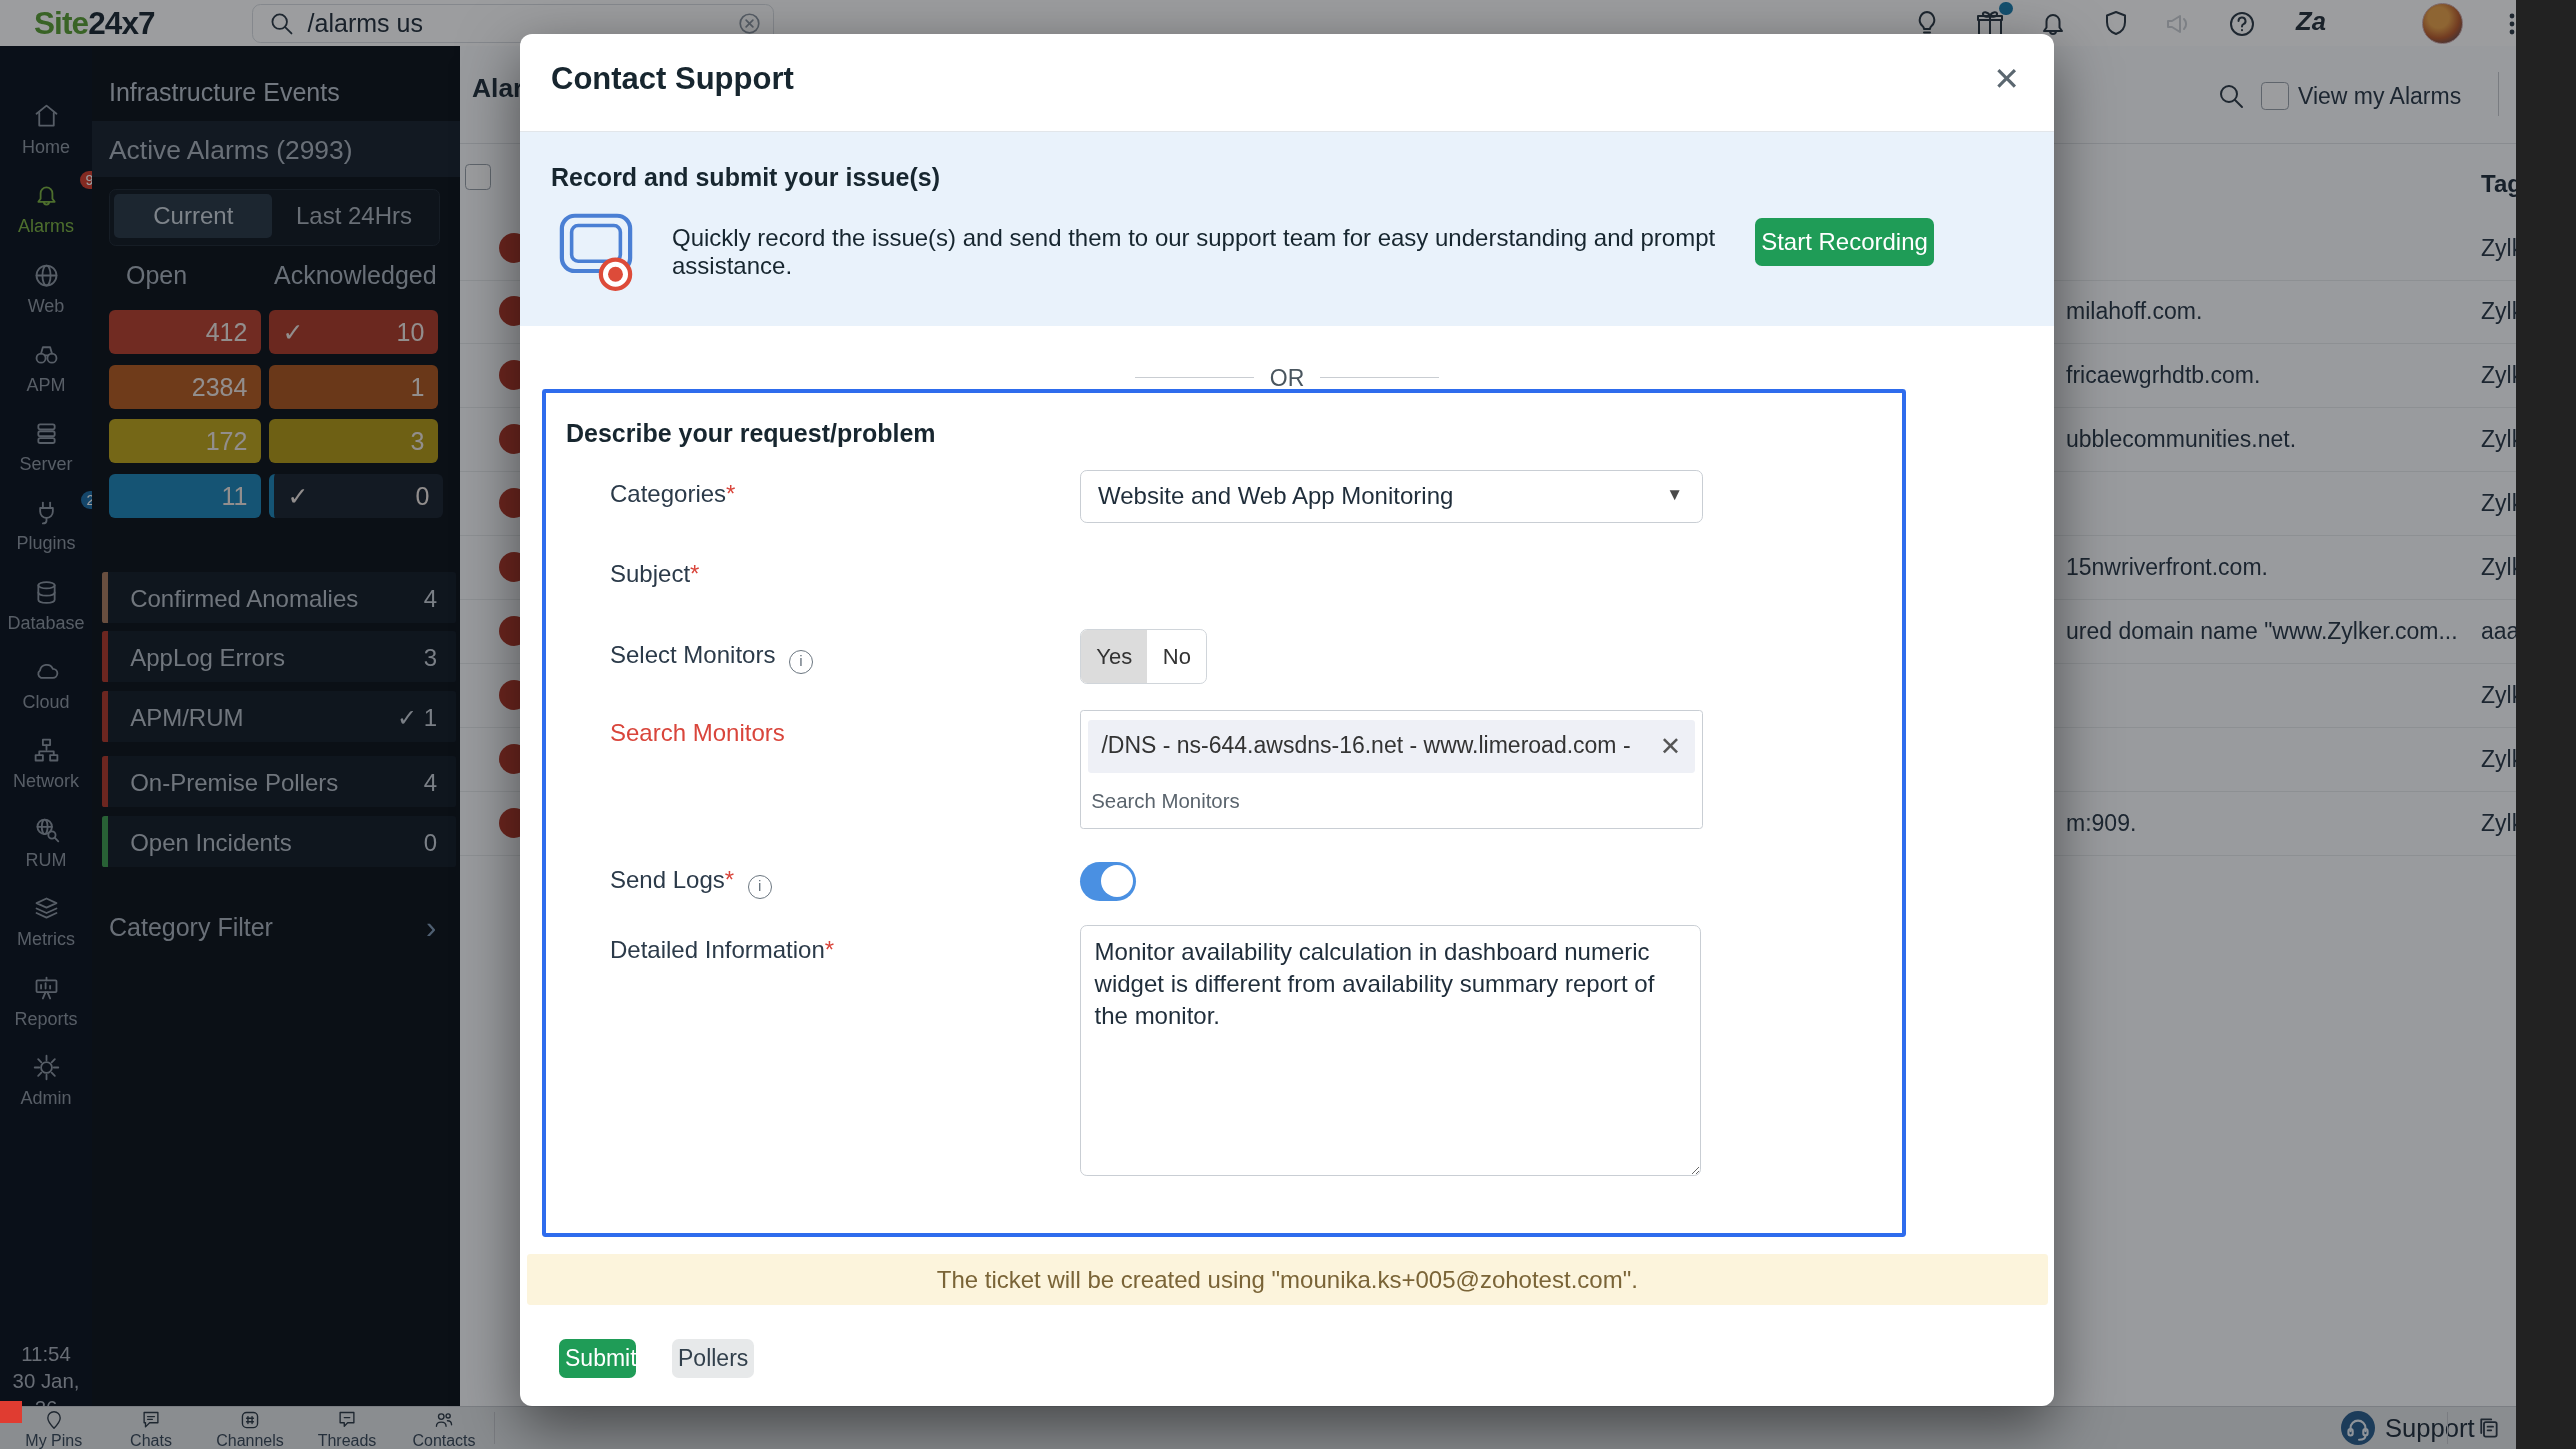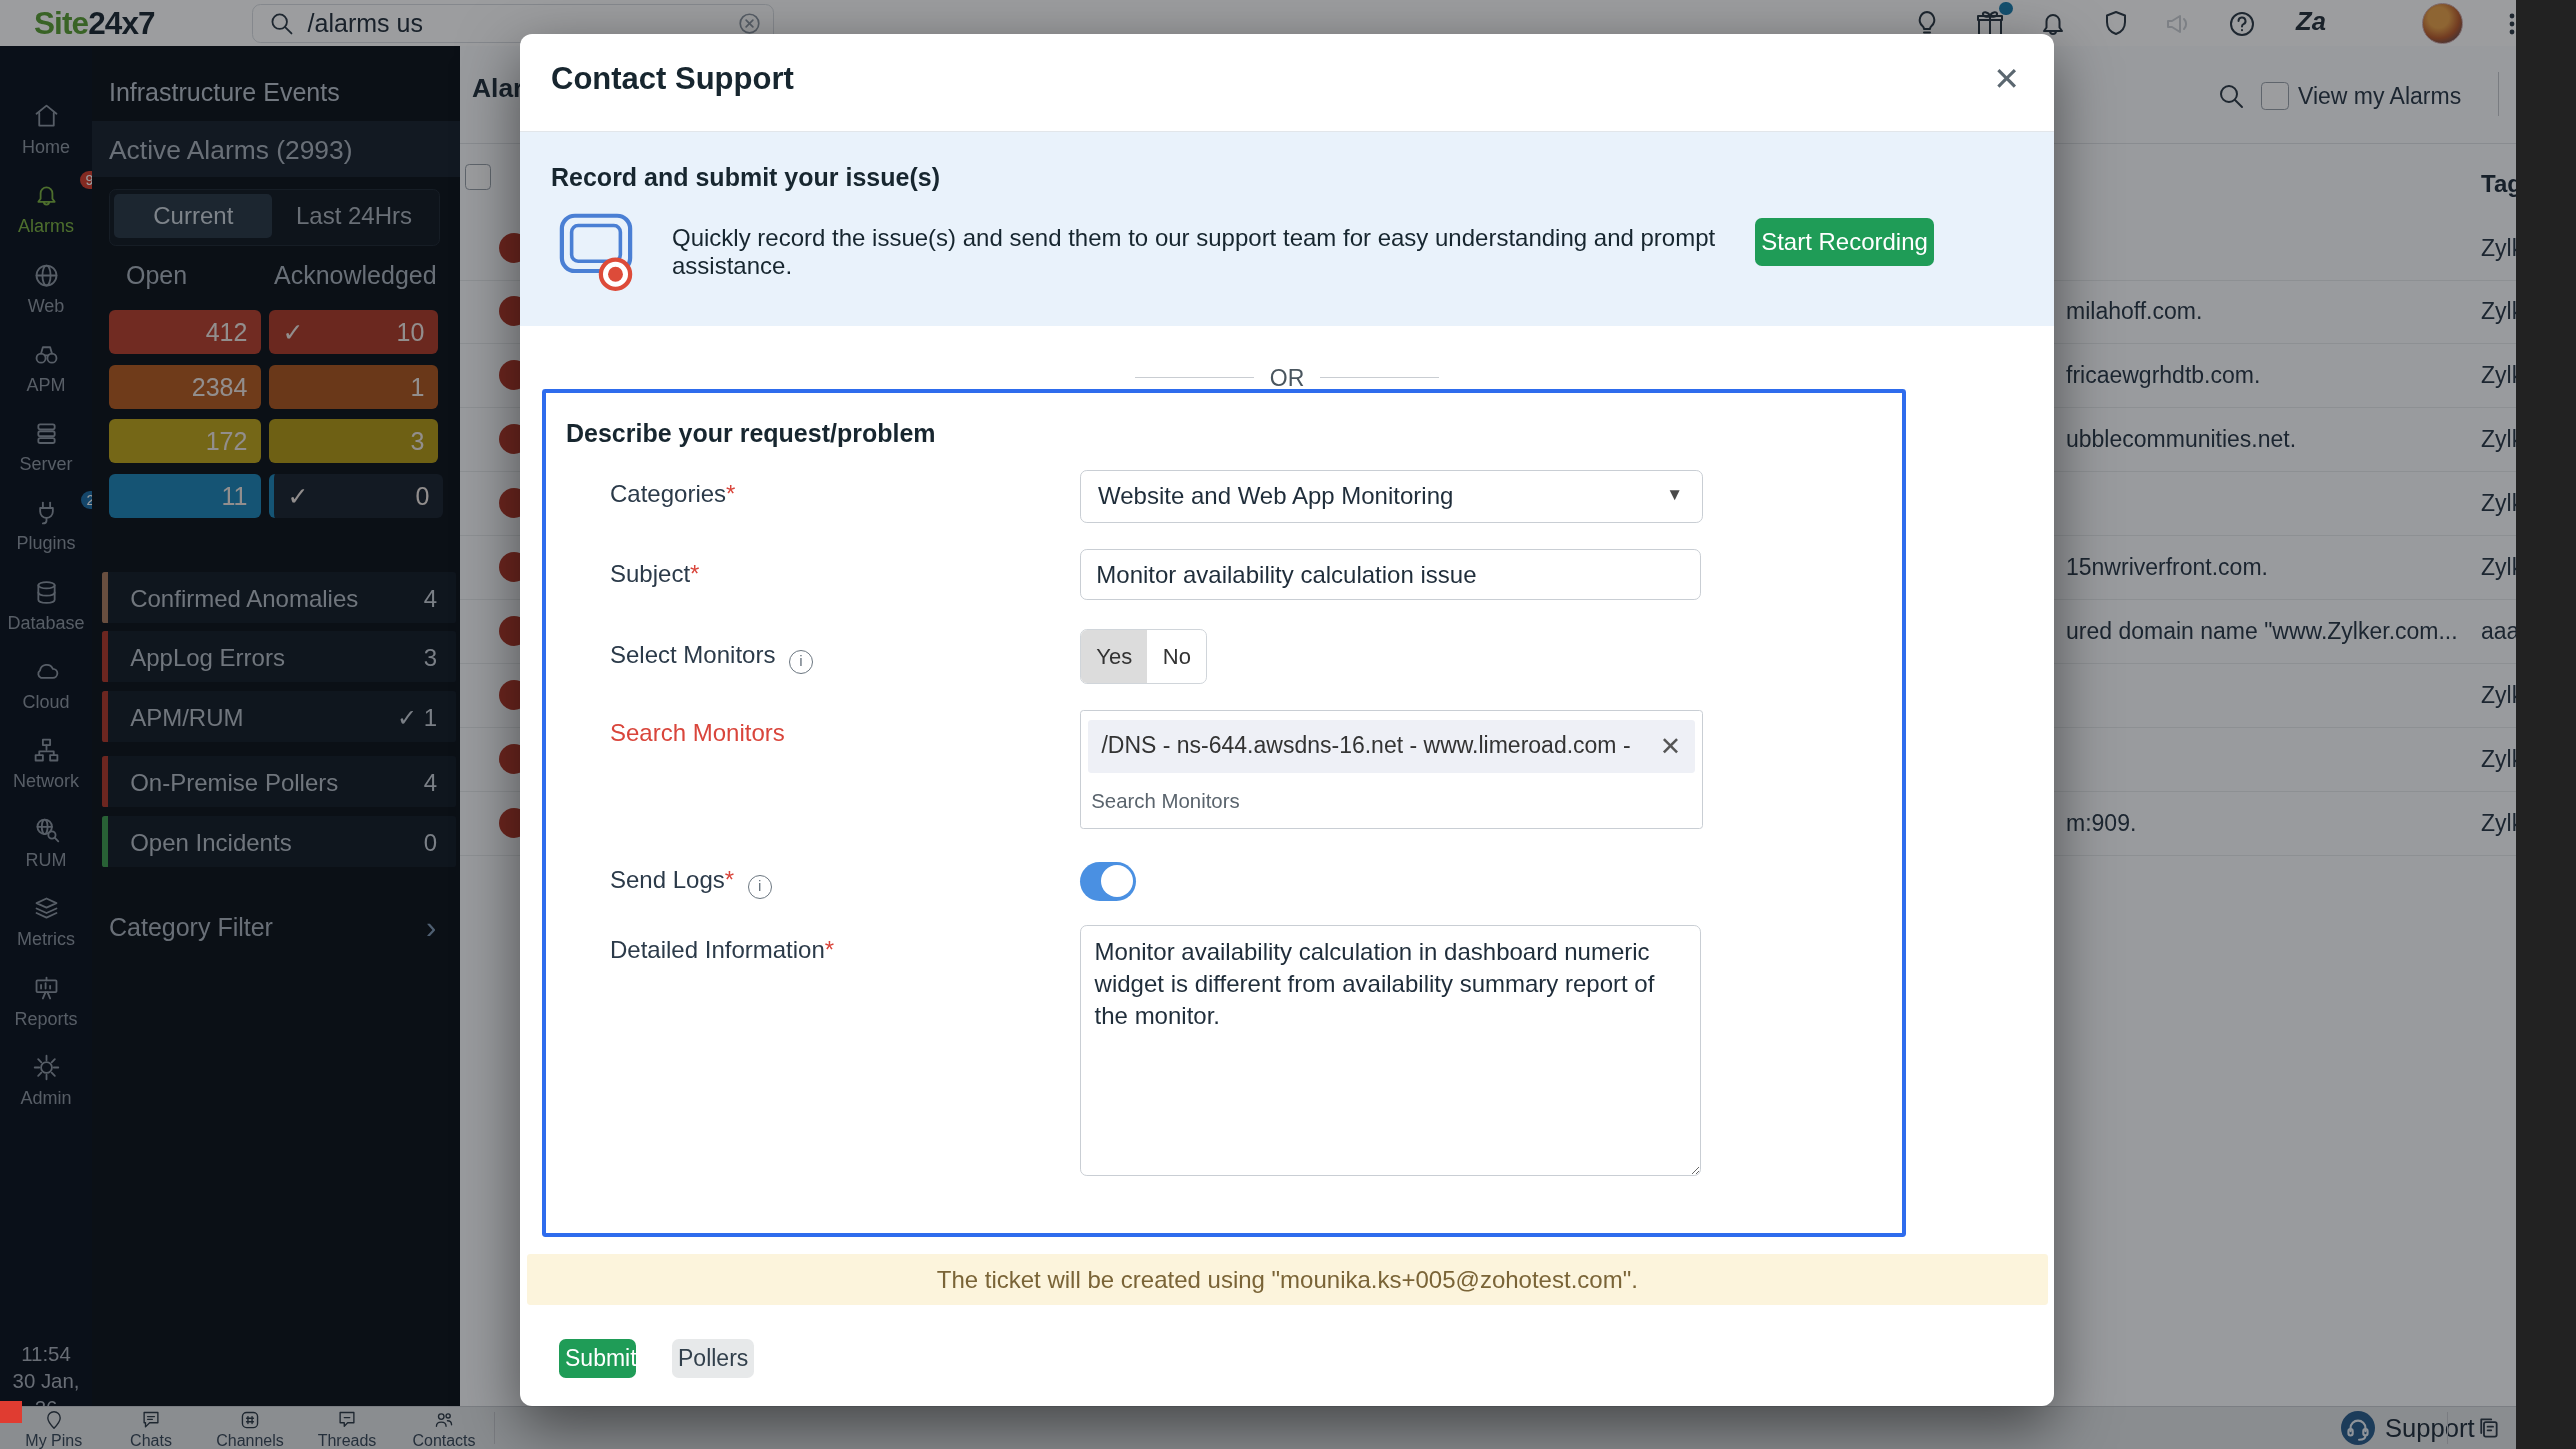--- a/index.html
+++ b/index.html
@@ -516,21 +516,20 @@
     <div id="bluebox"></div>
     <div id="deschdr">Describe your request/problem</div>
 
     <div class="flabel" style="top:446px"><span>Categories</span><span class="req">*</span></div>
     <div class="field" id="catfield">
       <span class="val">Website and Web App Monitoring</span>
       <span class="caret">▼</span>
     </div>
 
     <div class="flabel" style="top:526px"><span>Subject</span><span class="req">*</span></div>
-    <input class="field" id="subjfield" value="Monitor availability calculation issue" style="">
 
     <div class="flabel" style="top:607px"><span>Select Monitors</span> <span class="infoi">i</span></div>
     <div id="segYN">
       <span class="yn sel">Yes</span>
       <span class="yn">No</span>
     </div>
 
     <div class="flabel" id="smlabel" style="top:685px">Search Monitors</div>
     <div class="field" id="smbox">
       <div id="chip">

